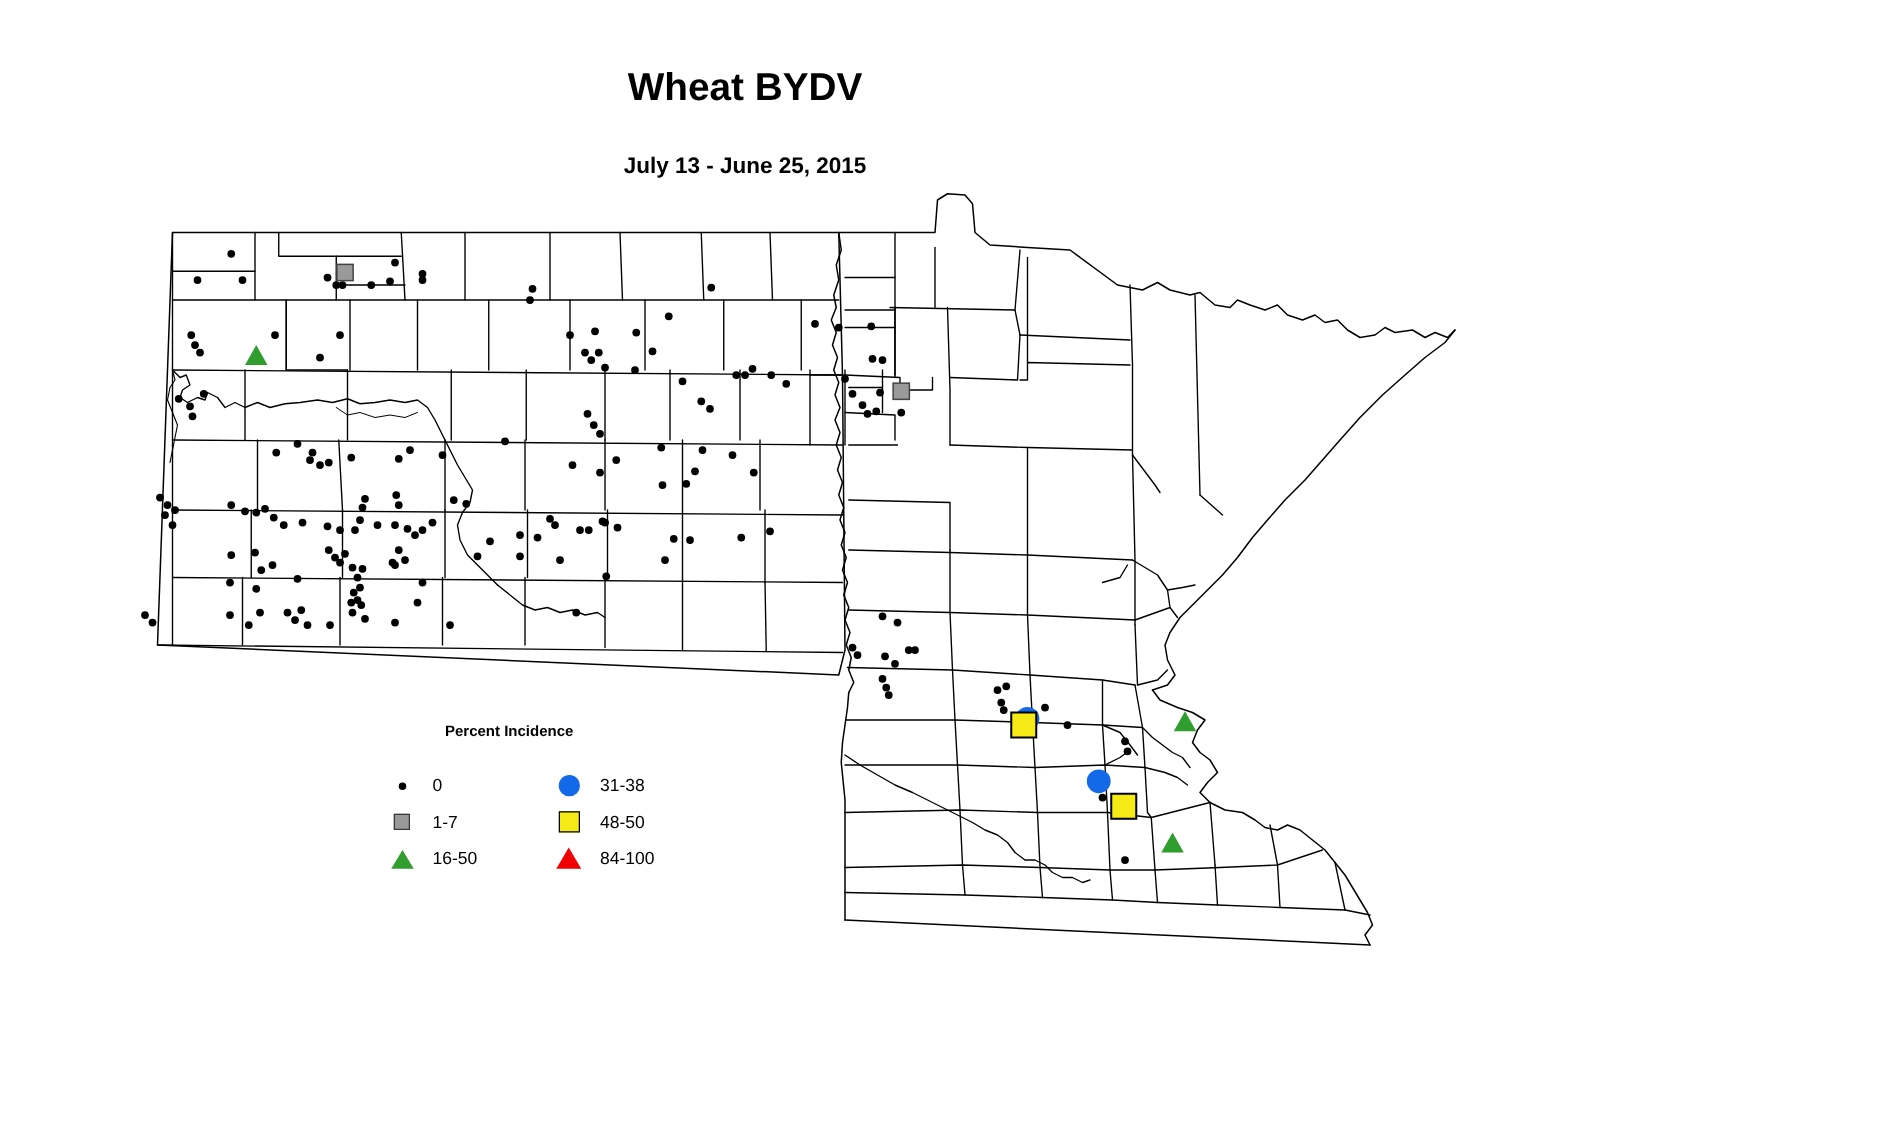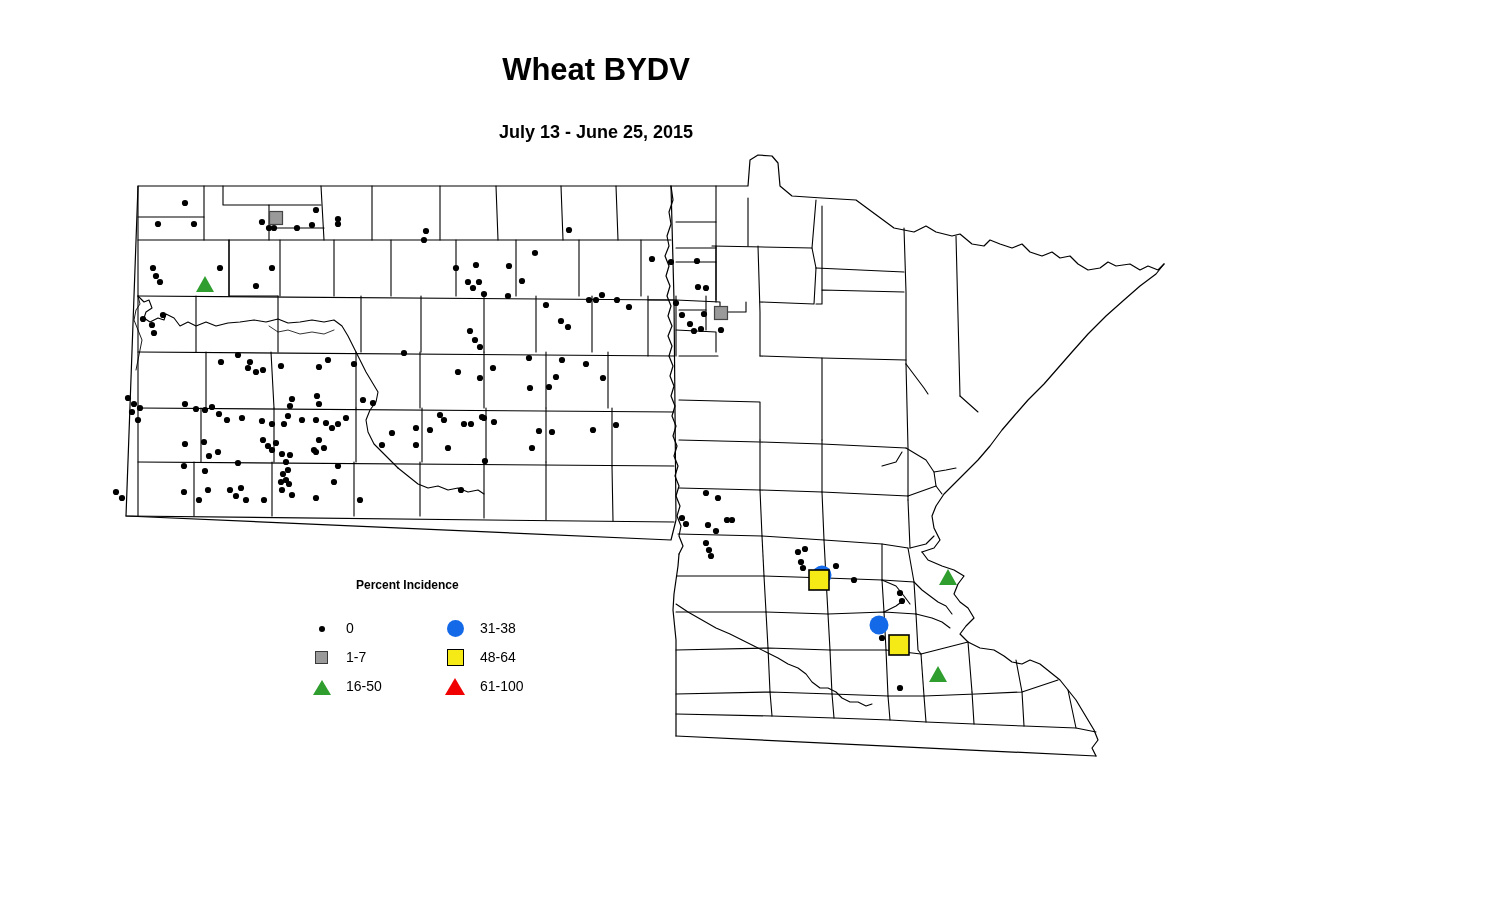--- a/index.html
+++ b/index.html
@@ -486,24 +486,24 @@
       <div class="legend-row">
         <span class="legend-sym">
             <i class="sym-circ-blue"></i>
           </span>
         <span class="legend-lab">31-38</span>
       </div>
       <div class="legend-row">
         <span class="legend-sym">
             <i class="sym-sq-yellow"></i>
           </span>
-        <span class="legend-lab">48-64</span>
+        <span class="legend-lab">48-50</span>
       </div>
       <div class="legend-row">
         <span class="legend-sym">
             <i class="sym-tri-red"></i>
           </span>
-        <span class="legend-lab">61-100</span>
+        <span class="legend-lab">84-100</span>
       </div>
     </div>
   </div>
 
 </div>
 
 </body></html>

